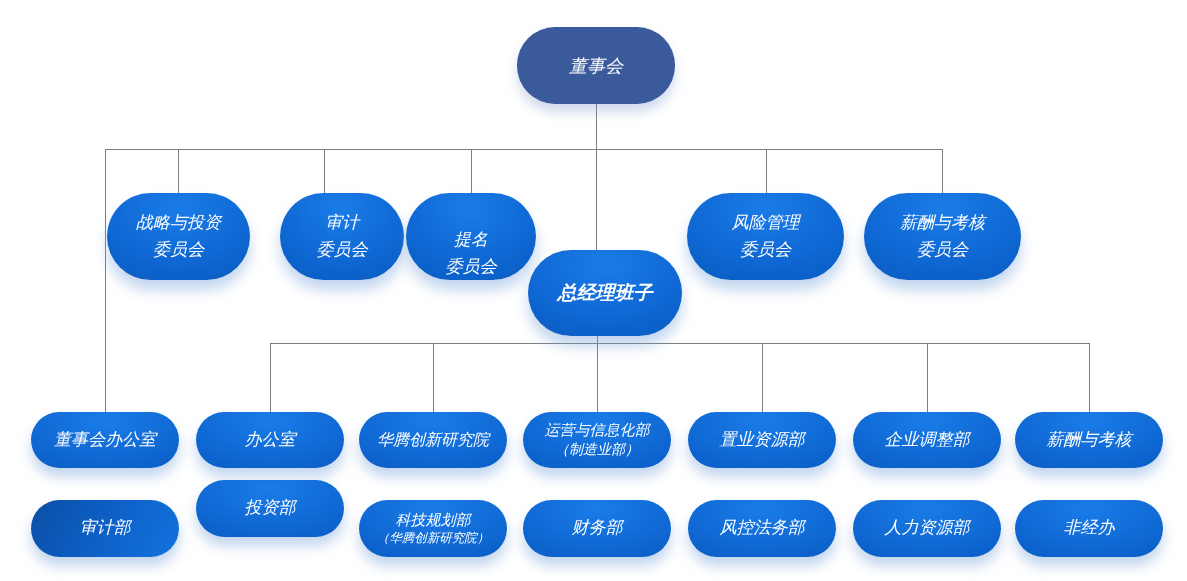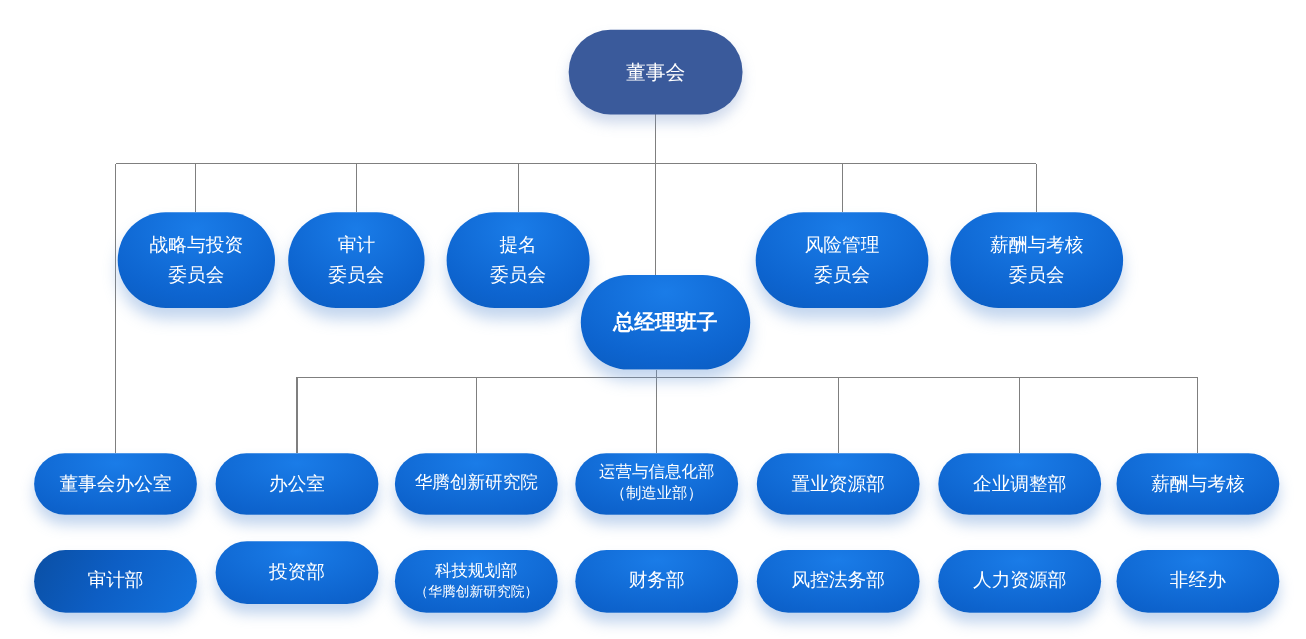--- a/index.html
+++ b/index.html
@@ -9,20 +9,21 @@
     background:#ffffff;
     font-family:"Liberation Serif","DejaVu Serif",serif;
     overflow:hidden;
   }
   .connectors{position:absolute;left:0;top:0;width:1187px;height:581px;}
   .node{
     position:absolute;
     display:flex;flex-direction:column;align-items:center;justify-content:center;
     color:#ffffff;text-align:center;
     box-sizing:border-box;
+    font-style:italic;
   }
   .board{
     background:#3a5a9b;
     border-radius:38px;
     font-size:18px;
     box-shadow:0 8px 12px rgba(120,150,200,.35);
   }
   .bubble{
     background:radial-gradient(115% 135% at 50% 18%, #1a7ce8 0%, #0d64cf 52%, #0752ae 100%);
     border-radius:46px;
@@ -78,25 +79,25 @@
   </svg>
 
   <div class="node board" style="left:517px;top:27px;width:158px;height:77px;">
     <span>董事会</span>
   </div>
 
   <div class="node bubble" style="left:107px;top:193px;width:143px;height:87px;">
     <span>战略与投资</span>
     <span>委员会</span>
   </div>
-  <div class="node bubble" style="left:262px;top:193px;width:124px;height:87px;">
+  <div class="node bubble" style="left:280px;top:193px;width:124px;height:87px;">
     <span>审计</span>
     <span>委员会</span>
   </div>
-  <div class="node bubble" style="left:406px;top:193px;width:130px;height:87px;">
+  <div class="node bubble" style="left:406px;top:193px;width:130px;height:87px;justify-content:flex-end;">
     <span>提名</span>
     <span>委员会</span>
   </div>
   <div class="node bubble" style="left:687px;top:193px;width:157px;height:87px;">
     <span>风险管理</span>
     <span>委员会</span>
   </div>
   <div class="node bubble" style="left:864px;top:193px;width:157px;height:87px;">
     <span>薪酬与考核</span>
     <span>委员会</span>
@@ -125,21 +126,21 @@
   <div class="node pill" style="left:853px;top:412px;width:148px;height:56px;">
     <span>企业调整部</span>
   </div>
   <div class="node pill" style="left:1015px;top:412px;width:148px;height:56px;">
     <span>薪酬与考核</span>
   </div>
 
   <div class="node pill pill-dark" style="left:31px;top:500px;width:148px;height:57px;">
     <span>审计部</span>
   </div>
-  <div class="node pill" style="left:196px;top:492px;width:148px;height:57px;">
+  <div class="node pill" style="left:196px;top:480px;width:148px;height:57px;">
     <span>投资部</span>
   </div>
   <div class="node pill fs15" style="left:359px;top:500px;width:148px;height:57px;">
     <span>科技规划部</span>
     <span class="sub-sm">（华腾创新研究院）</span>
   </div>
   <div class="node pill" style="left:523px;top:500px;width:148px;height:57px;">
     <span>财务部</span>
   </div>
   <div class="node pill" style="left:688px;top:500px;width:148px;height:57px;">

